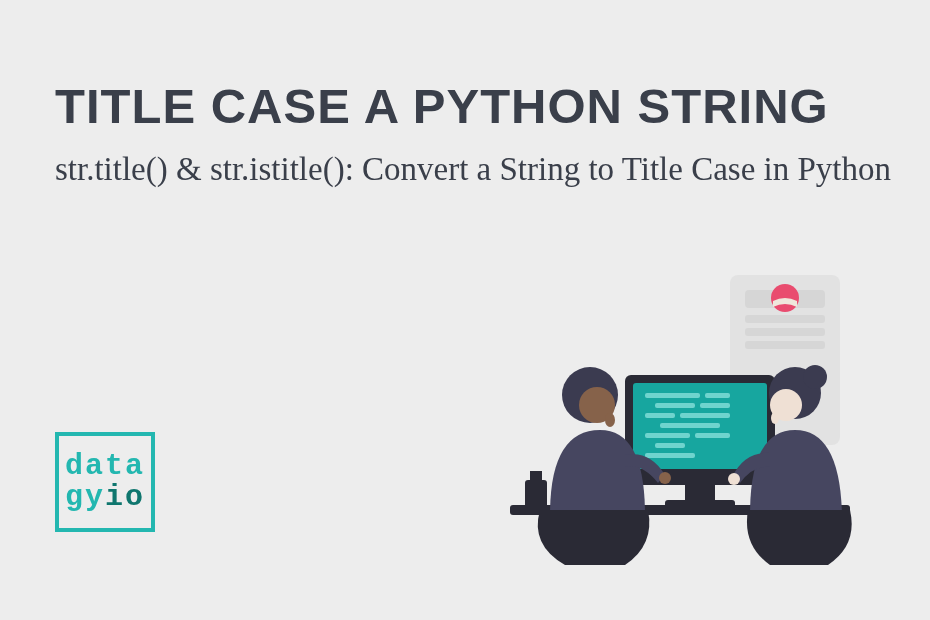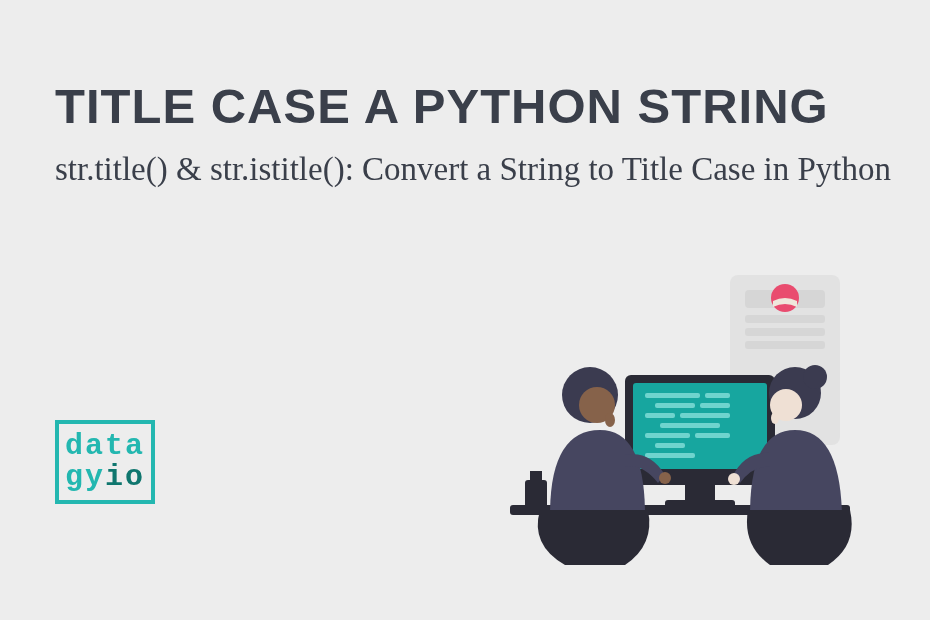--- a/index.html
+++ b/index.html
@@ -27,23 +27,23 @@
     font-family: Liberation Serif, serif;
     font-size: 33px;
     font-weight: 500;
     letter-spacing: 0px;
     color: #3a3f4a;
     line-height: 1.2;
   }
   .logo {
     position: absolute;
     left: 55px;
-    top: 420px;
+    top: 432px;
     width: 100px;
-    height: 84px;
+    height: 100px;
     border: 4px solid #23b7b0;
     display: flex;
     flex-direction: column;
     justify-content: center;
     align-items: center;
     font-family: "Courier New", monospace;
     font-size: 30px;
     line-height: 1.05;
     letter-spacing: 2px;
   }

